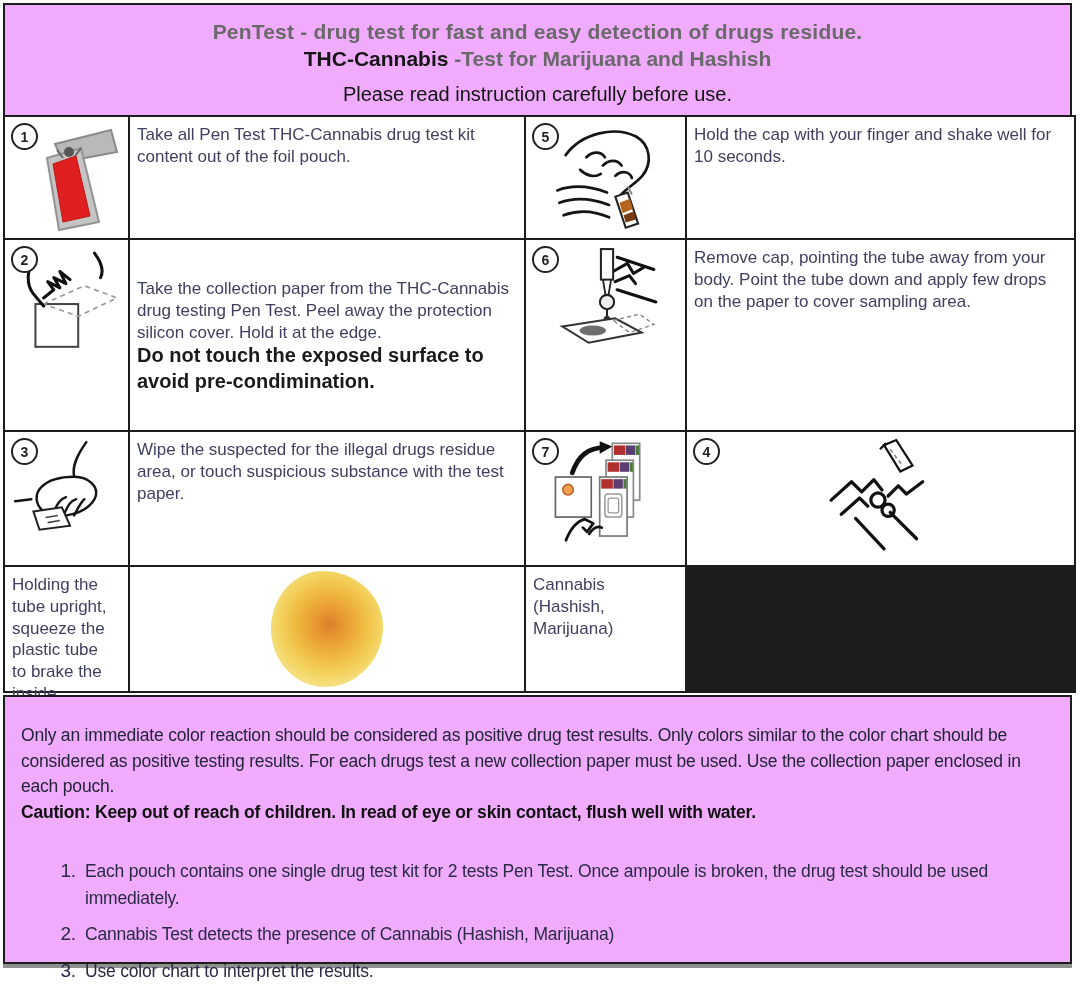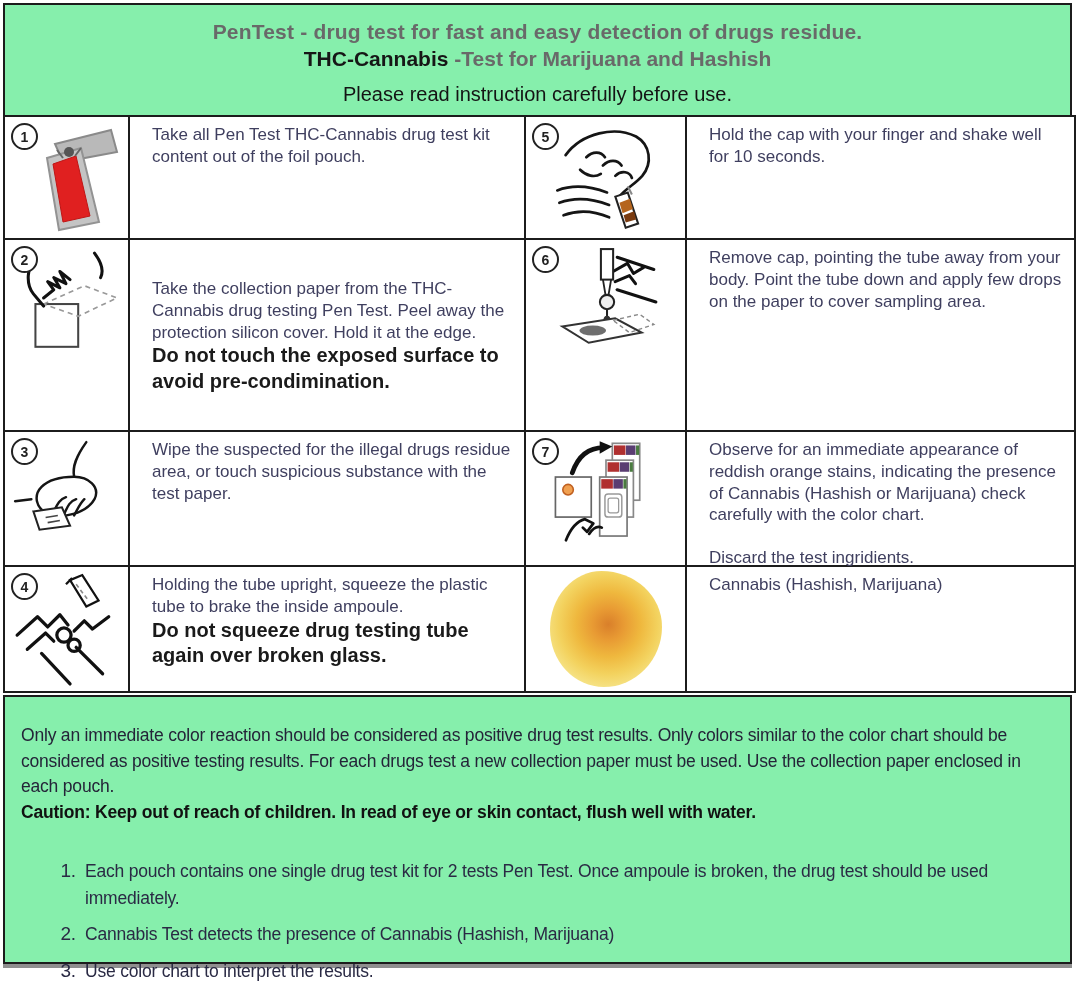--- a/index.html
+++ b/index.html
@@ -1,35 +1,35 @@
 <!DOCTYPE html>
 <html><head>
 <meta charset="utf-8">
 <style>
   html,body{margin:0;padding:0;background:#fff;}
   .page{position:relative;width:1080px;height:997px;background:#fff;overflow:hidden;
         font-family:"Liberation Sans",sans-serif;}
-  .box{position:absolute;left:3px;width:1069px;border:2px solid #1c1c1c;background:#86efac;box-sizing:border-box;}
+  .box{position:absolute;left:3px;width:1069px;border:2px solid #1c1c1c;background:#f0abfc;box-sizing:border-box;}
   
   .hdr{top:3px;height:114px;text-align:center;}
   .hdr-l1{margin-top:15px;font-size:21px;font-weight:bold;color:#696969;letter-spacing:.2px;}
   .hdr-l2{margin-top:3px;font-size:21px;font-weight:bold;color:#696969;}
   .hdr-l2 .dark{color:#161616;}
   .hdr-l3{margin-top:12px;font-size:20px;color:#141414;}
   
   .grid{position:absolute;left:3px;top:115px;width:1073px;box-sizing:border-box;
         display:grid;grid-template-columns:123px 394px 159px 1fr;
         grid-template-rows:121px 190px 133px 124px;
         background:#1c1c1c;gap:2px;border:2px solid #1c1c1c;}
   .cell{background:#fff;position:relative;box-sizing:border-box;}
   .pic{display:flex;align-items:flex-start;justify-content:center;padding-top:5px;}
   .num{position:absolute;top:6px;left:6px;width:23px;height:23px;border:2px solid #222;
        border-radius:50%;font-size:14px;font-weight:bold;color:#222;display:flex;
        align-items:center;justify-content:center;z-index:2;background:#fff;}
-  .txt{padding:7px 12px 0 22px;font-size:17px;line-height:1.28;color:#3f3f5f;}
+  .txt{padding:7px 12px 0 7px;font-size:17px;line-height:1.28;color:#3f3f5f;}
   .txt b{color:#1a1a1a;font-size:20px;}
   .gap-par{height:21px;}
   .pic svg{display:block;}
   
   .stain{width:112px;height:116px;margin:4px auto 0 auto;
          background:radial-gradient(circle at 52% 46%, #d97f2a 0%, #e89a33 18%, #efb83e 38%, #f3d25e 58%, #f6e489 76%, #faf2c0 92%, #fdfae8 100%);
          border-radius:46% 54% 52% 48% / 50% 48% 52% 50%;
          filter:blur(0.4px);}
   
   .foot{top:695px;height:269px;box-shadow:0 4px 0 #8f8f8f;}
@@ -168,25 +168,20 @@
         <rect x="8" y="38" width="34" height="38" fill="#fff" stroke="#666" stroke-width="1.6"></rect>
         <circle cx="20" cy="50" r="5" fill="#f0a050" stroke="#c06020" stroke-width="1.5"></circle>
         <path d="M24,34 C30,16 42,10 54,10" fill="none" stroke="#111" stroke-width="4.5" stroke-linecap="round"></path>
         <polygon points="50,4 62,9 50,16" fill="#111"></polygon>
         <g stroke="#111" stroke-width="2.6" fill="none" stroke-linecap="round" stroke-linejoin="round">
           <path d="M18,98 C22,88 28,80 36,78 L44,82 L38,90 L34,86"></path>
           <path d="M40,92 C44,86 48,84 52,86"></path>
         </g>
       </svg>
     </div>
-    <div class="cell txt">
-      <span>Observe for an immediate appearance of reddish orange stains, indicating the presence of Cannabis (Hashish or Marijuana) check carefully with the color chart.</span>
-      <div class="gap-par"></div>
-      <span>Discard the test ingridients.</span>
-    </div>
 
     <div class="cell pic">
       <span class="num">4</span>
       <svg width="112" height="116" viewBox="0 0 110 114">
         <polygon points="58,8 70,3 86,28 74,34" fill="#fff" stroke="#111" stroke-width="2.2"></polygon>
         <path d="M64,12 L76,28" stroke="#888" stroke-width="1.6" stroke-dasharray="4 3"></path>
         <path d="M60,6 L54,12" stroke="#111" stroke-width="2.2"></path>
         <g stroke="#111" stroke-width="3.2" fill="none" stroke-linecap="round" stroke-linejoin="round">
           <path d="M6,62 L26,44 L36,54 L48,42 L56,52"></path>
           <path d="M16,76 L34,60 L42,68"></path>

